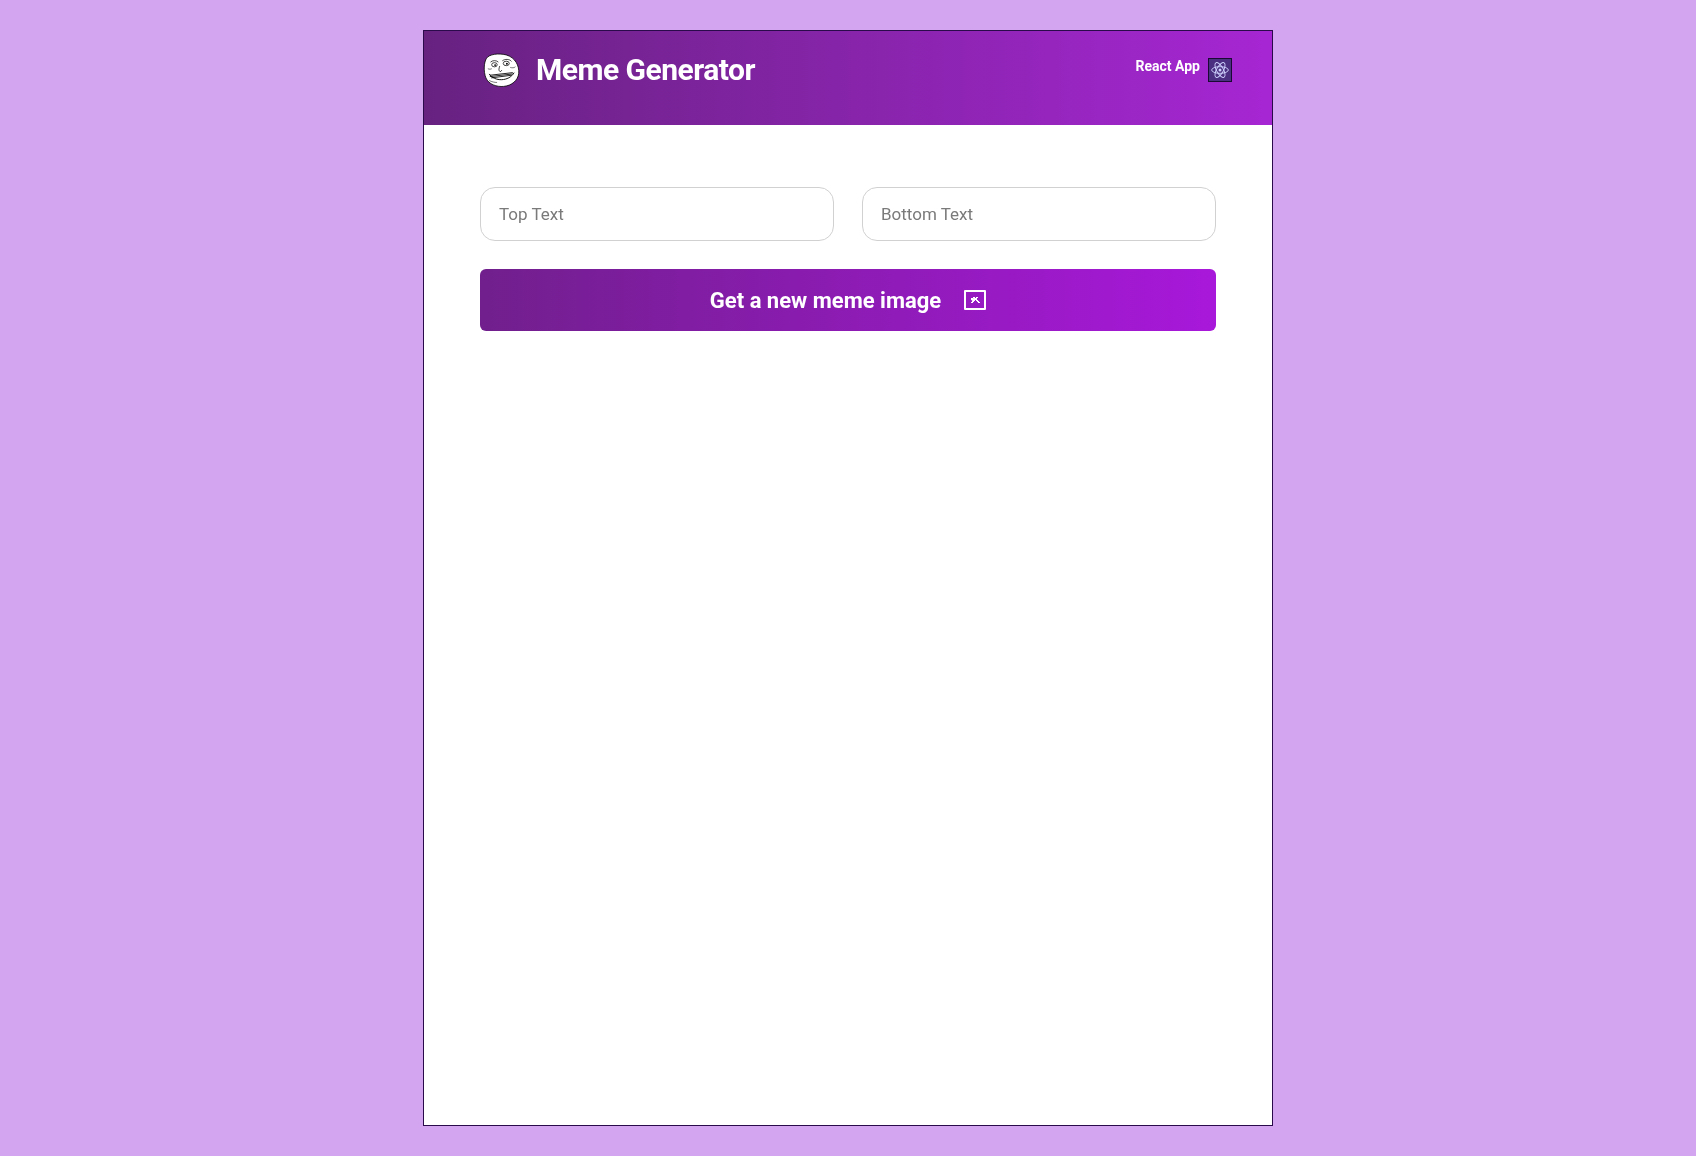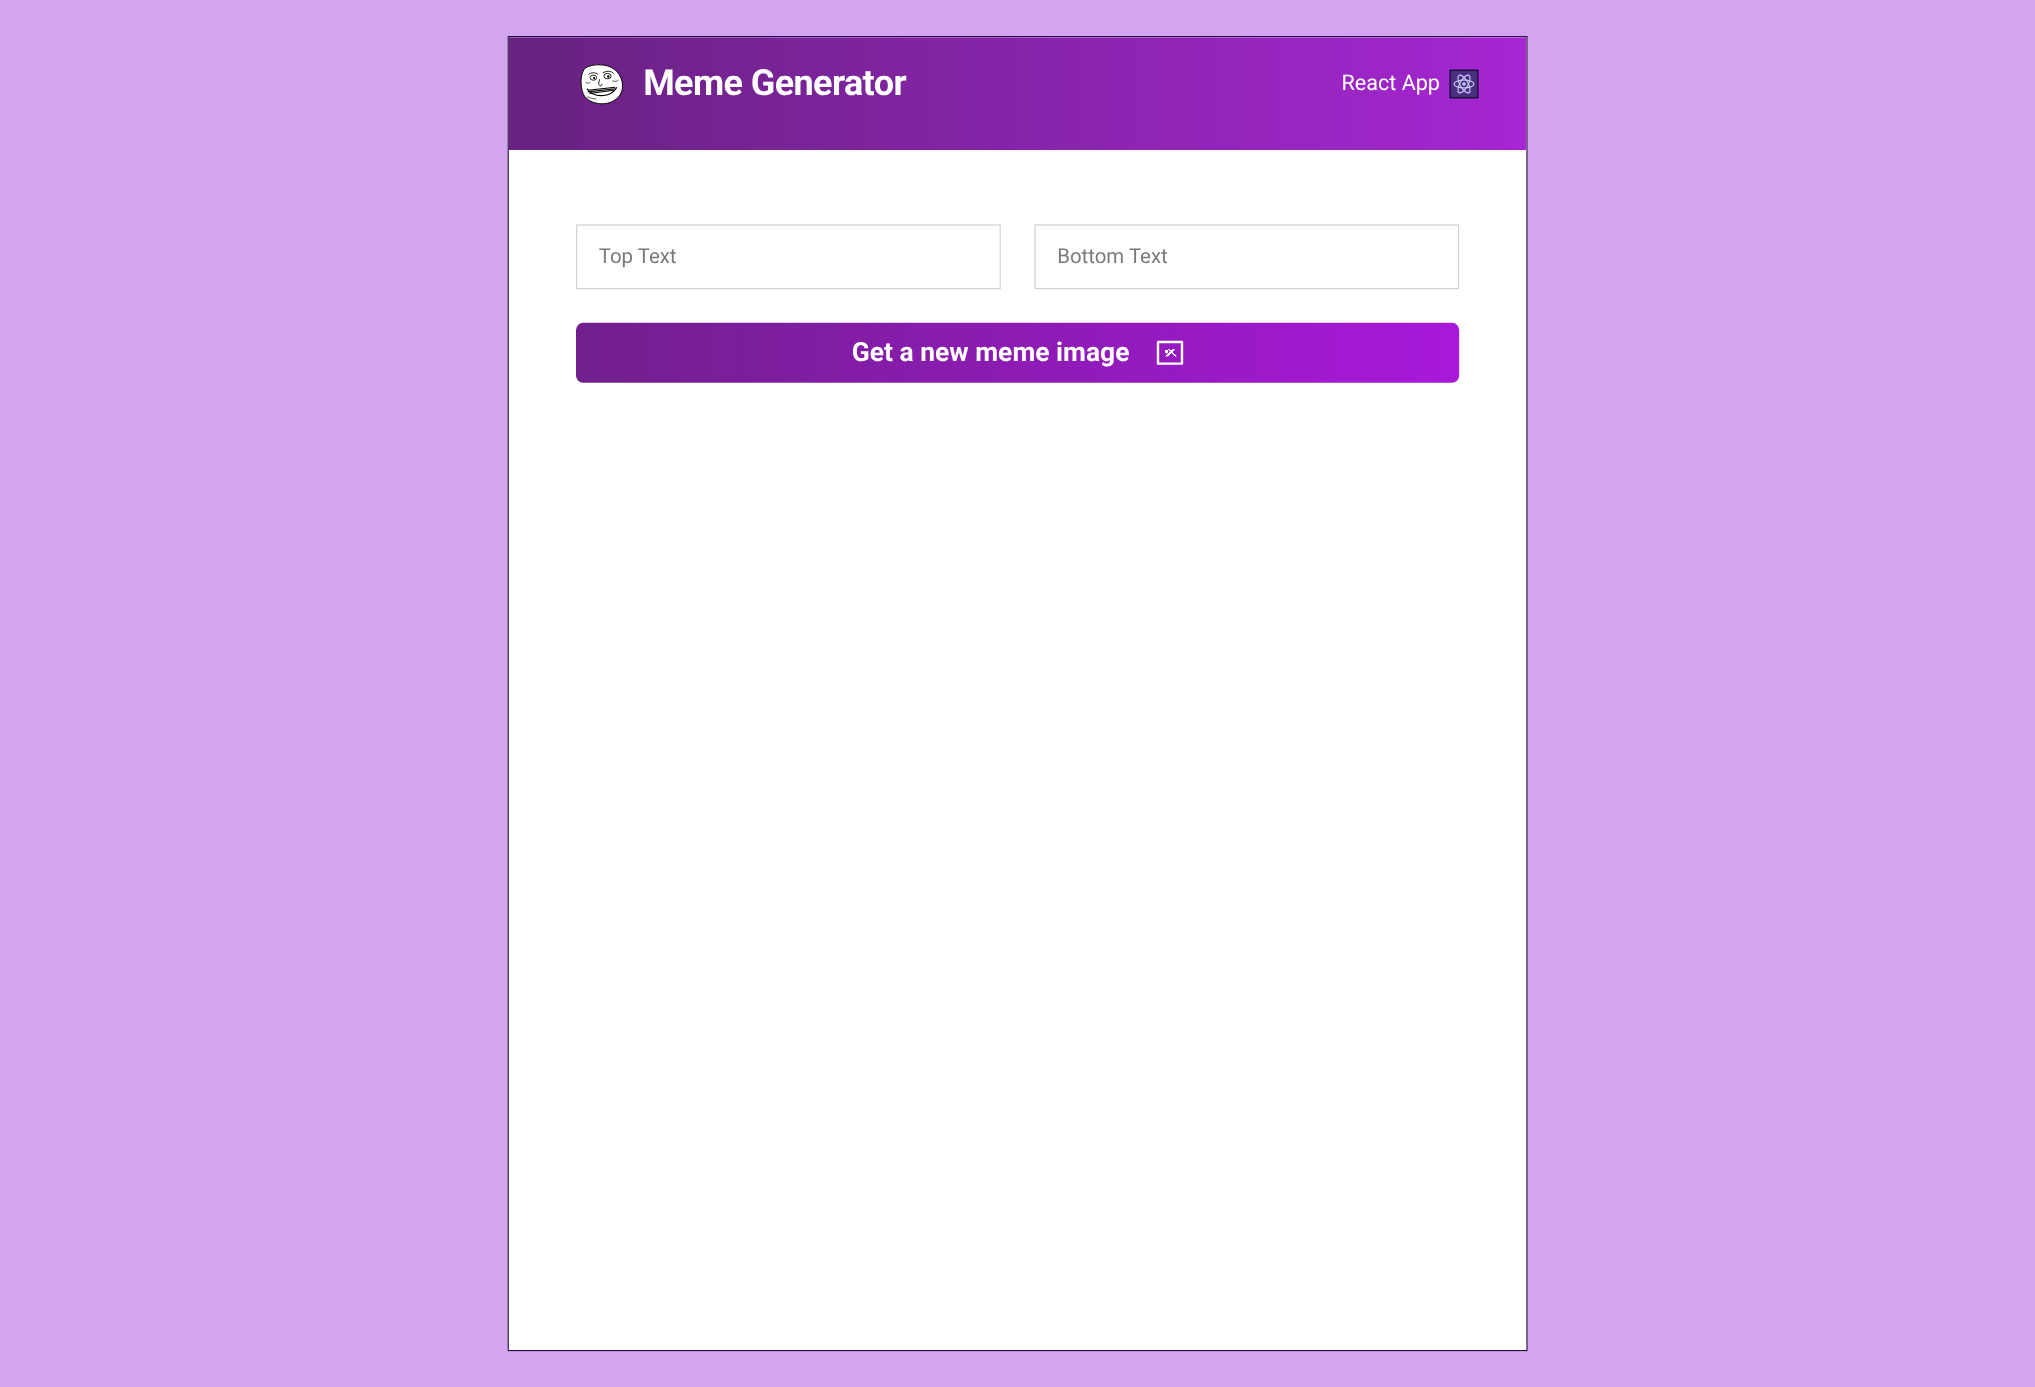--- a/index.html
+++ b/index.html
@@ -46,24 +46,24 @@
       width: 42px;
       height: 42px;
     }
     .header-title {
       font-size: 30px;
       font-weight: 700;
       letter-spacing: -0.5px;
     }
     .header-right {
       display: flex;
-      align-items: center;
+      align-items: flex-start;
       gap: 8px;
-      font-size: 18px;
-      font-weight: 400;
+      font-size: 14px;
+      font-weight: 700;
     }
     .react-tile {
       width: 24px;
       height: 24px;
       background: #4a2e7f;
       border: 1px solid #1a0933;
       display: flex;
       align-items: center;
       justify-content: center;
     }
@@ -76,32 +76,32 @@
     }
     .inputs-row {
       display: grid;
       grid-template-columns: 1fr 1fr;
       gap: 28px;
       margin-bottom: 28px;
     }
     .text-input {
       height: 54px;
       border: 1px solid #d1d1d1;
-      border-radius: 0;
+      border-radius: 15px;
       padding: 0 18px;
       font-size: 17px;
       color: #333;
       font-family: inherit;
     }
     .text-input::placeholder {
       color: #7a7a7a;
     }
     .generate-btn {
       width: 100%;
-      height: 50px;
+      height: 62px;
       border: none;
       border-radius: 6px;
       background: linear-gradient(90deg, #711f8d 0%, #a818da 100%);
       color: #ffffff;
       font-size: 22px;
       font-weight: 700;
       cursor: pointer;
       display: flex;
       align-items: center;
       justify-content: center;

